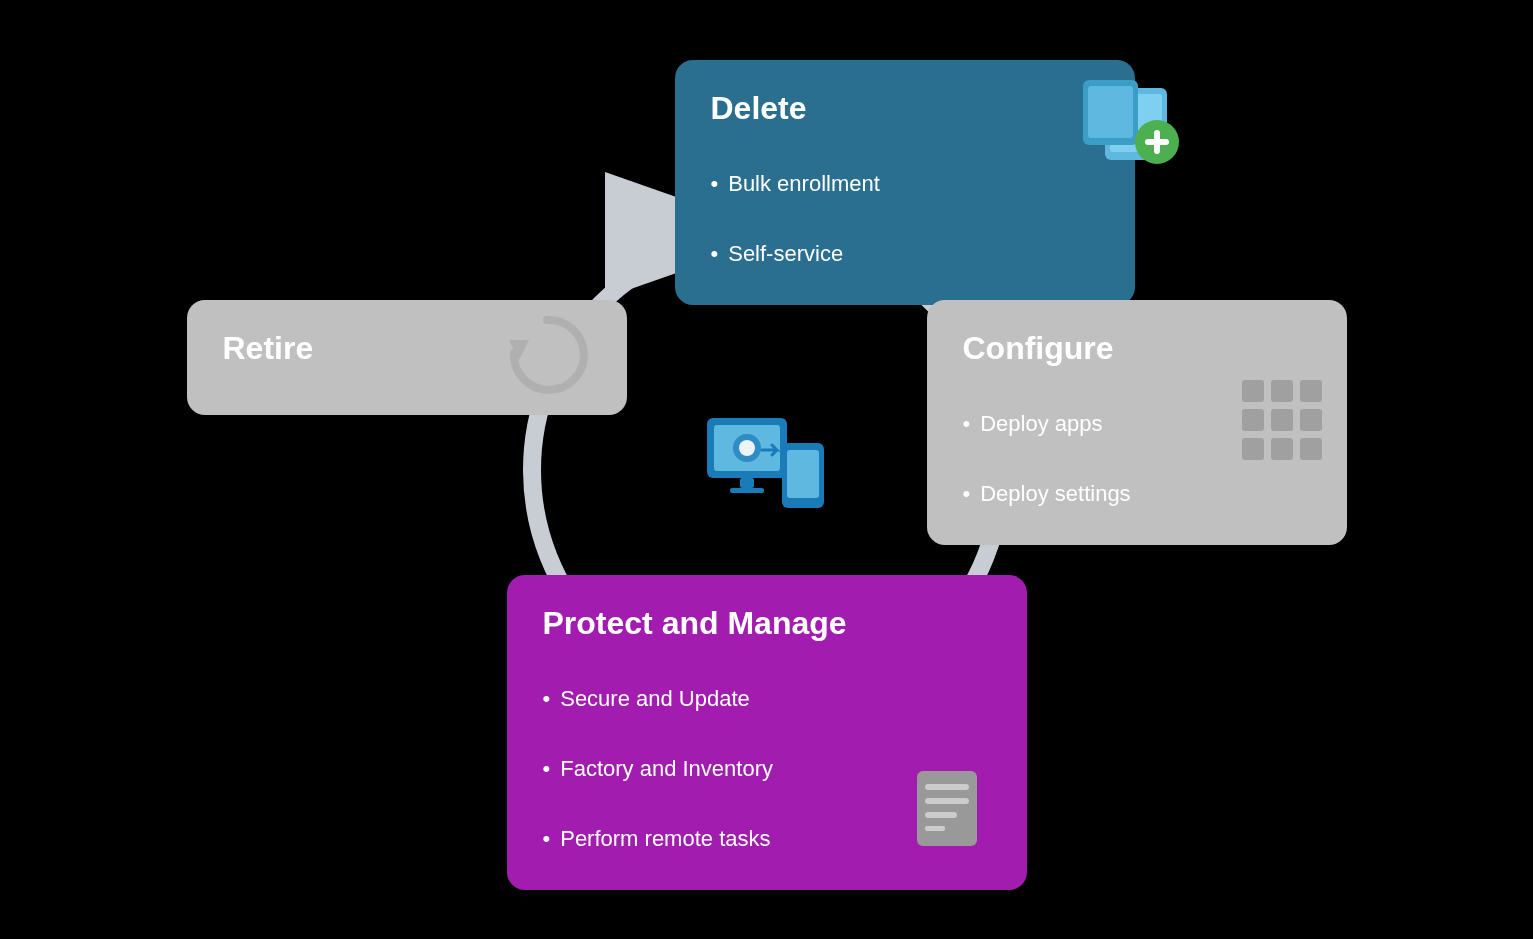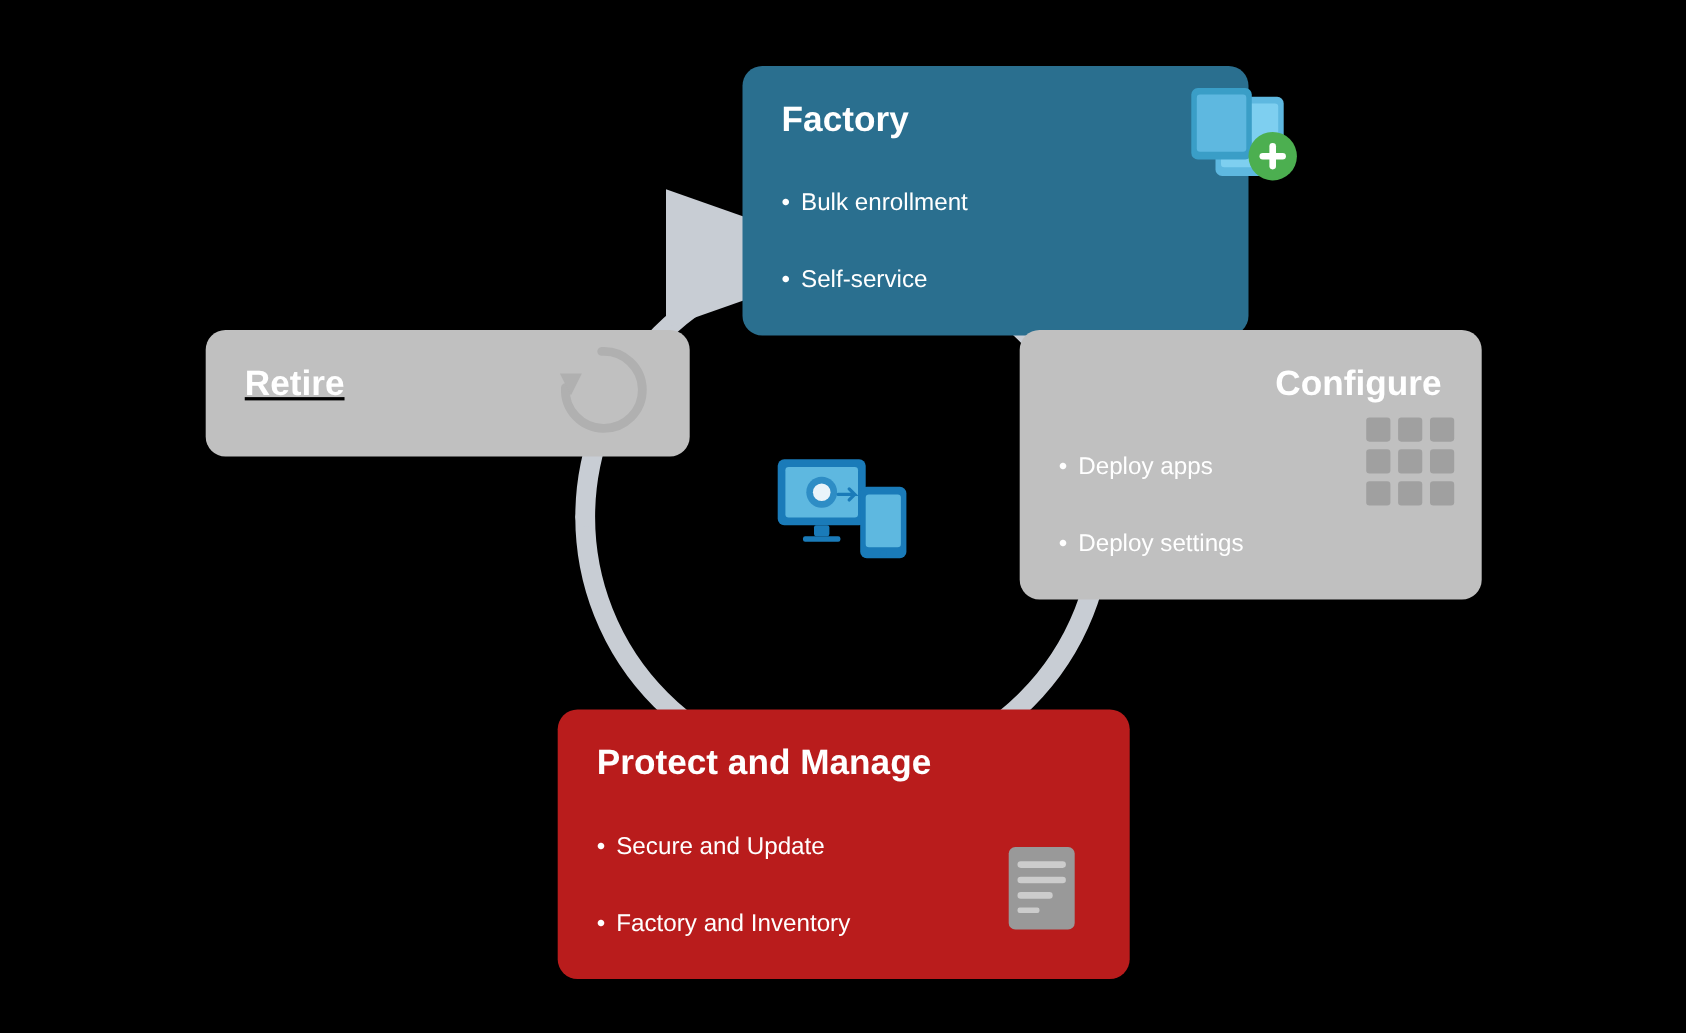--- a/index.html
+++ b/index.html
@@ -65,39 +65,37 @@
       left: 50%;
       transform: translateX(-50%);
       width: 460px;
     }
     
     .card-retire {
       background: #c0c0c0;
       left: 0px;
       top: 290px;
       width: 440px;
-      text-decoration: underline;
     }
     .card-retire .card-title { color: #fff; }
     .card-retire .card-list li { color: #fff; }
     .card-retire .card-list li::before { color: #fff; }
     
     .card-configure {
       background: #c0c0c0;
       right: 0px;
       top: 290px;
       width: 420px;
-      text-align: right;
     }
     .card-configure .card-title { color: #fff; }
     .card-configure .card-list li { color: #fff; }
     .card-configure .card-list li::before { color: #fff; }
     
     .card-protect {
-      background: #b91c1c;
+      background: #a21caf;
       bottom: 0px;
       left: 50%;
       transform: translateX(-50%);
       width: 520px;
     }
     .card-protect .card-title { color: #fff; }
     .card-protect .card-list li { color: #fff; }
     .card-protect .card-list li::before { color: #fff; }
     
     .card-icon {
@@ -154,21 +152,21 @@
     <path d="M 310 75 A 235 235 0 0 1 545 310" fill="none" stroke="#c8cdd4" stroke-width="18" stroke-linecap="round" marker-end="url(#arrowhead-cw)"></path>
 
     <path d="M 545 310 A 235 235 0 0 1 310 545" fill="none" stroke="#c8cdd4" stroke-width="18" stroke-linecap="round"></path>
 
     <path d="M 310 545 A 235 235 0 0 1 75 310" fill="none" stroke="#c8cdd4" stroke-width="18" stroke-linecap="round"></path>
 
     <path d="M 75 310 A 235 235 0 0 1 310 75" fill="none" stroke="#c8cdd4" stroke-width="18" stroke-linecap="round" marker-end="url(#arrowhead-cw)"></path>
   </svg>
 
   <div class="card card-enroll" style="position: absolute; top: 30px; left: 50%; transform: translateX(-20%);">
-    <div class="card-title">Factory</div>
+    <div class="card-title">Delete</div>
     <ul class="card-list">
       <li>
           <span>Bulk enrollment</span>
         </li>
       <li>
           <span>Self-service</span>
         </li>
     </ul>
 
     <div class="enroll-icon">
@@ -226,20 +224,23 @@
 
   <div class="card card-protect" style="bottom: 20px; left: 50%; transform: translateX(-50%);">
     <div class="card-title">Protect and Manage</div>
     <ul class="card-list">
       <li>
           <span>Secure and Update</span>
         </li>
       <li>
           <span>Factory and Inventory</span>
         </li>
+      <li>
+          <span>Perform remote tasks</span>
+        </li>
     </ul>
 
     <div class="card-icon protect-icon">
       <svg width="90" height="90" viewBox="0 0 90 90">
 
         <rect x="10" y="5" width="60" height="75" rx="6" fill="#999"></rect>
         <rect x="18" y="18" width="44" height="6" rx="3" fill="#ccc"></rect>
         <rect x="18" y="32" width="44" height="6" rx="3" fill="#ccc"></rect>
         <rect x="18" y="46" width="32" height="6" rx="3" fill="#ccc"></rect>
 

